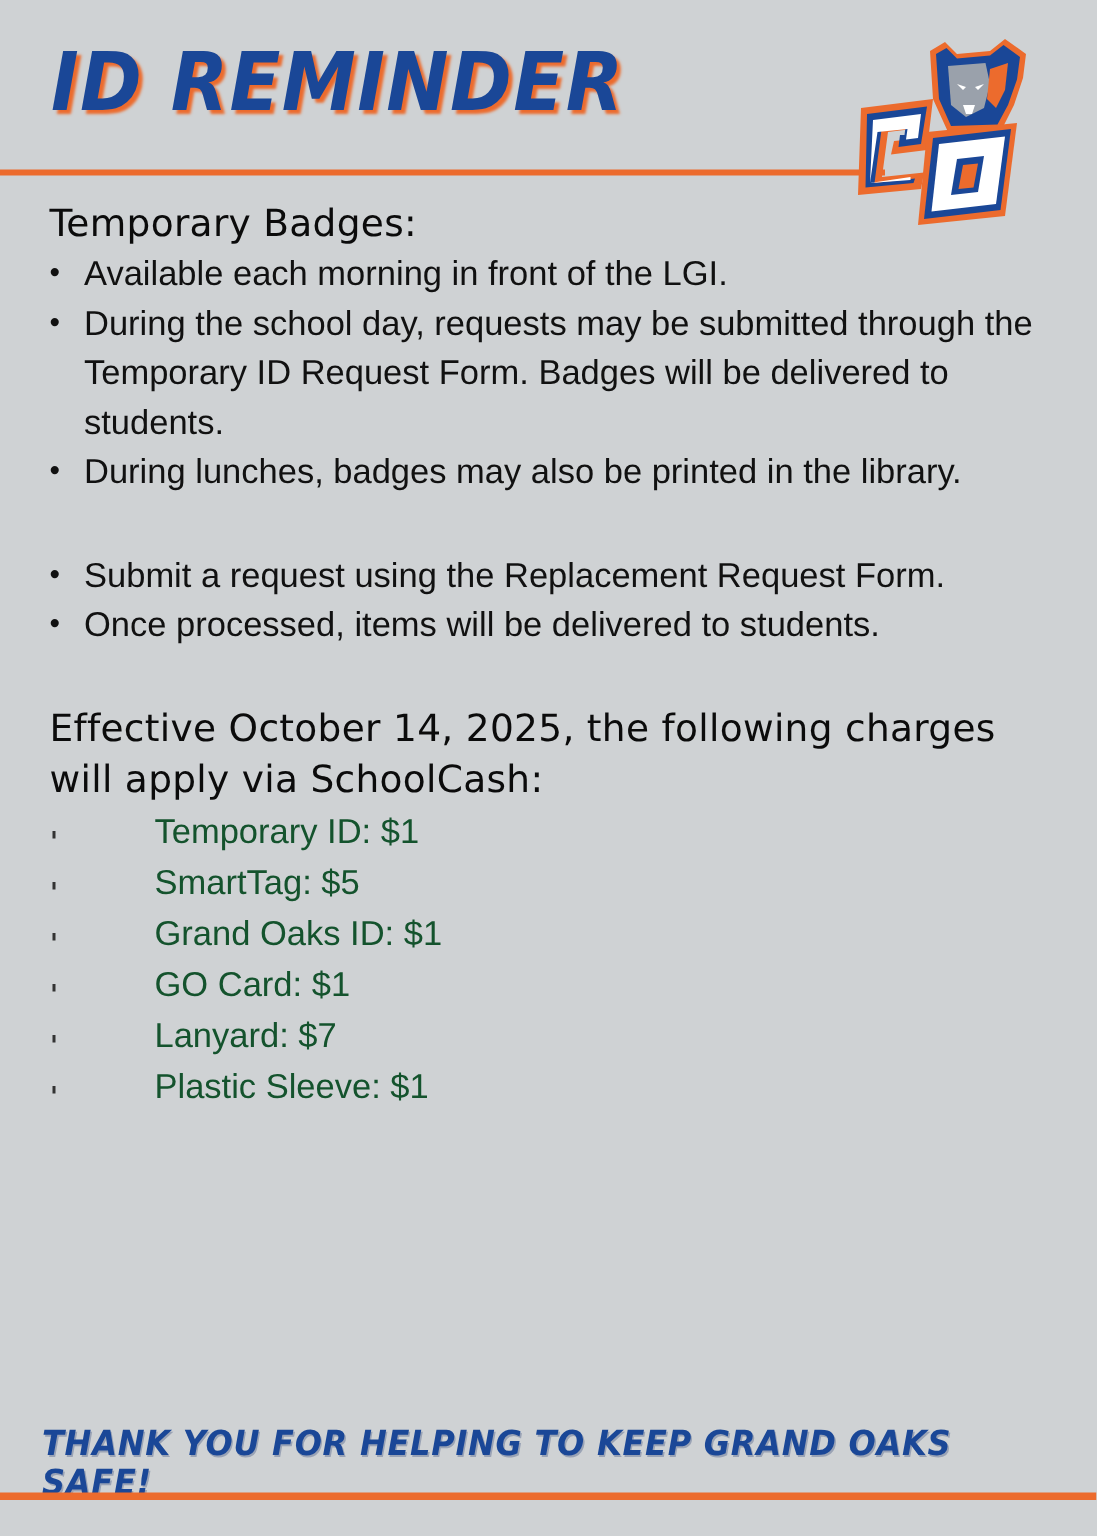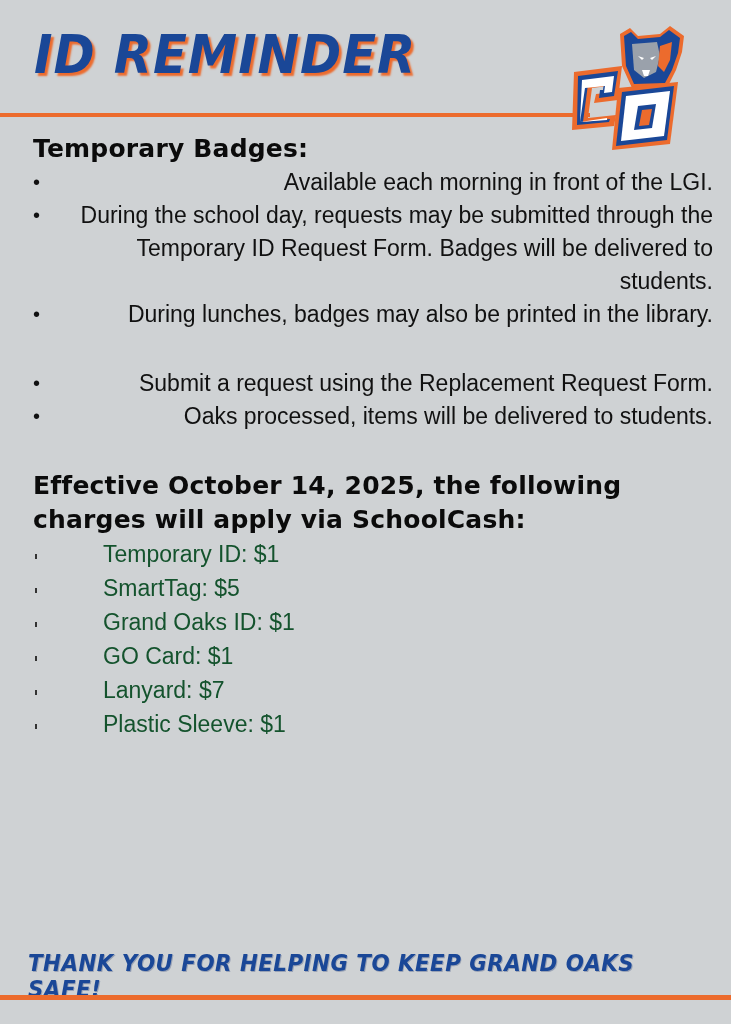--- a/index.html
+++ b/index.html
@@ -20,25 +20,25 @@
       transform: scaleX(0.92); transform-origin: left;
       line-height: 1;
     }
     .top-rule {
       position: absolute; left: 0; top: 113px; width: 590px; height: 4px;
       background: #ec6b2d;
     }
     .logo { position: absolute; left: 572px; top: 26px; width: 120px; height: 124px; }
     .content { position: absolute; left: 33px; top: 132px; width: 680px; }
     .h {
-      font-family: "DejaVu Sans", sans-serif; font-weight: bold;
+      font-family: "DejaVu Sans", sans-serif; font-weight: normal;
       font-size: 25px; line-height: 34px; color: #0b0b0b;
       letter-spacing: 0.2px;
     }
-    ul.bul { list-style: none; margin: 0; padding: 0; text-align: right; }
+    ul.bul { list-style: none; margin: 0; padding: 0; }
     ul.bul li {
       position: relative; padding-left: 23px;
       font-size: 23px; line-height: 33px; color: #111;
     }
     ul.bul li::before {
       content: "•"; position: absolute; left: 0; top: 0; font-size: 20px;
     }
     .gap { height: 36px; }
     ul.charges { list-style: none; margin: 0; padding: 0; }
     ul.charges li {
@@ -93,21 +93,21 @@
     <ul class="bul">
       <li>Available each morning in front of the LGI.</li>
       <li>During the school day, requests may be submitted through the Temporary ID Request Form. Badges will be delivered to students.</li>
       <li>During lunches, badges may also be printed in the library.</li>
     </ul>
   </div>
   <div class="gap"></div>
   <div>
     <ul class="bul">
       <li>Submit a request using the Replacement Request Form.</li>
-      <li>Oaks processed, items will be delivered to students.</li>
+      <li>Once processed, items will be delivered to students.</li>
     </ul>
   </div>
   <div class="gap"></div>
   <div>
     <div class="h">Effective October 14, 2025, the following charges will apply via SchoolCash:</div>
     <ul class="charges">
       <li>Temporary ID: $1</li>
       <li>SmartTag: $5</li>
       <li>Grand Oaks ID: $1</li>
       <li>GO Card: $1</li>

